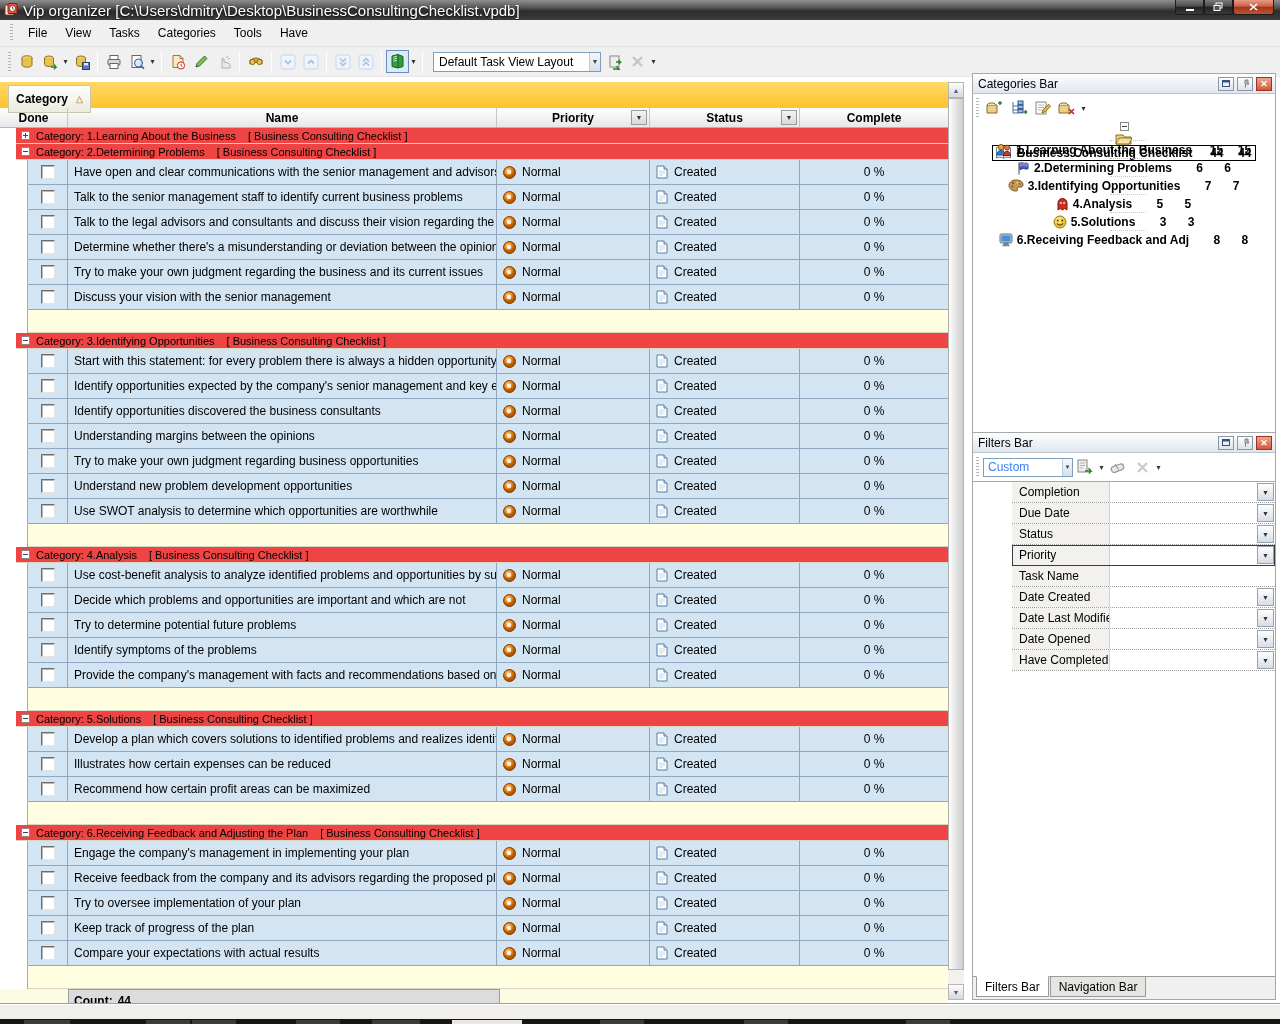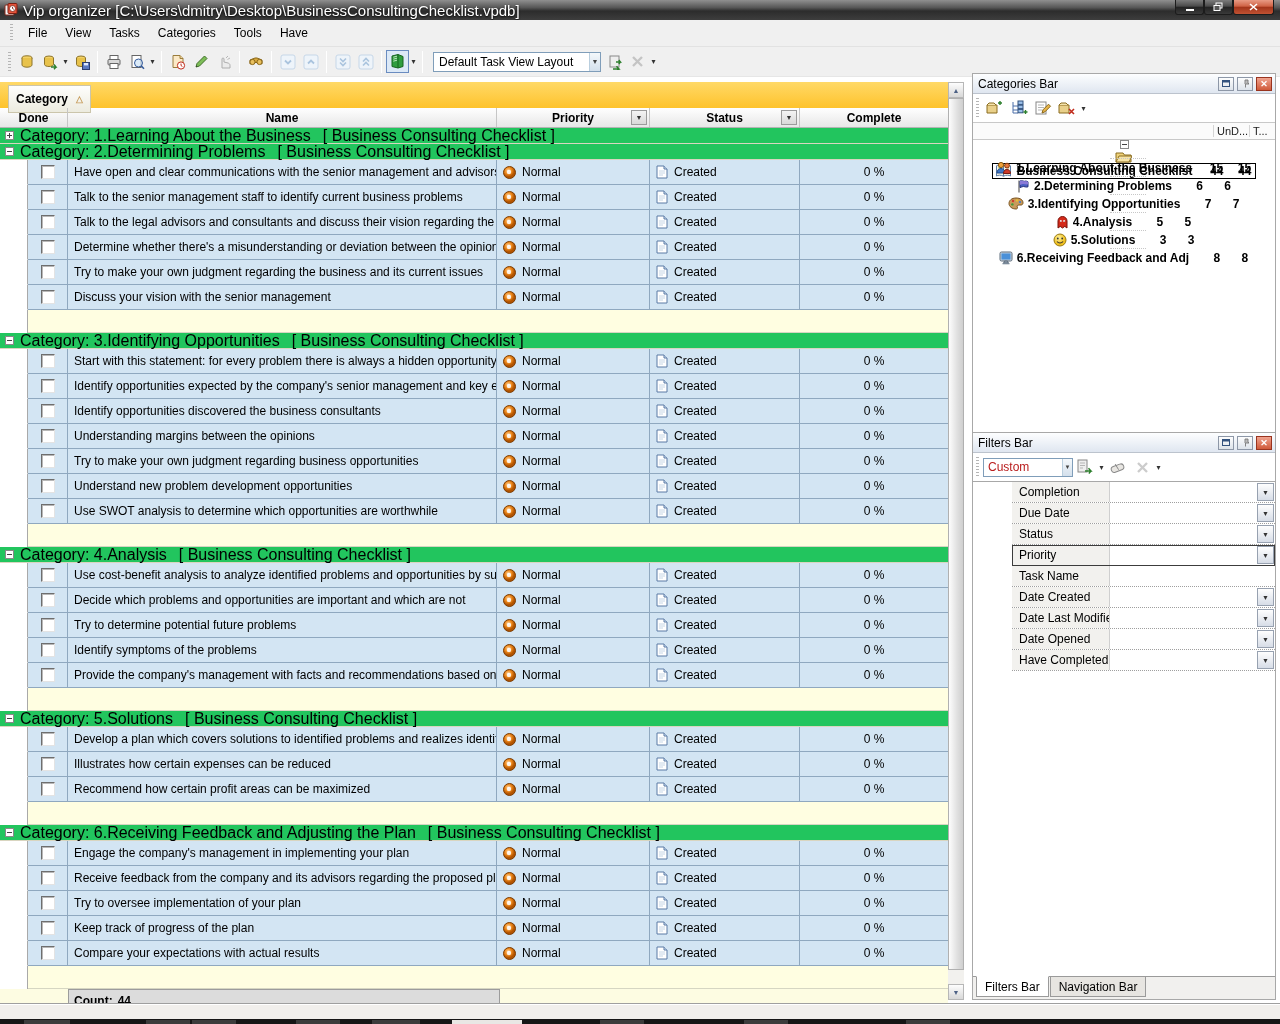--- a/index.html
+++ b/index.html
@@ -46,22 +46,22 @@
   .groupband { height:26px; background:linear-gradient(#ffd967, #fec32c); padding:3px 0 0 8px; }
   .chip { display:inline-flex; align-items:center; height:15px; padding:13px 7px;
     background:linear-gradient(#fefefc,#ecebdf); border:1px solid #cbc5ab; font-weight:bold; }
   .chip .tri { color:#c89f60; font-size:9px; margin-left:8px; }
   .colhdr { display:flex; height:20px; background:linear-gradient(#ffffff,#e7e7e7);
     border-bottom:1px solid #b4b4b4; font-weight:bold; }
   .colhdr .hcell { display:flex; align-items:center; justify-content:center; border-right:1px solid #c6c6c6; position:relative; }
   .hfilter { position:absolute; right:2px; top:2px; width:16px; height:15px; border:1px solid #9b9b9b;
     background:linear-gradient(#f4f4f4,#d9d9d9); font-size:7px; color:#333;
     display:flex; align-items:center; justify-content:center; }
-  .cat-row { height:16px; background:#22c55e; border-bottom:1px solid #d9d5c0; display:flex;
-    align-items:center; font-size:16px; }
+  .cat-row { height:16px; background:#ef4444; border-bottom:1px solid #d9d5c0; display:flex;
+    align-items:center; font-size:11px;margin-left:16px; }
   .expander { width:9px; height:9px; background:#fff; border:1px solid #898989; margin:0 6px 0 5px;
     position:relative; flex:none; }
   .expander::before { content:""; position:absolute; left:1px; right:1px; top:3px; height:1px; background:#444; }
   .expander.plus::after { content:""; position:absolute; top:1px; bottom:1px; left:3px; width:1px; background:#444; }
   .cat-suffix { margin-left:12px; }
   .task-row { display:flex; height:25px; }
   .tcell { background:#d3e5f3; border-bottom:1px solid #8fa8bf; border-right:1px solid #8fa8bf;
     display:flex; align-items:center; }
   .cell-gutter { width:28px; background:#fff; border-right:1px solid #a9a9a9; border-bottom:1px solid #fff; flex:none; }
   .cell-done { width:40px; justify-content:center; flex:none; }
@@ -112,21 +112,21 @@
   .tree-content { flex:1; display:flex; align-items:center; height:18px; border:1px solid transparent; }
   .tree-content.sel { border-color:#000; background:#fff; }
   .tree-content .ticon { margin:0 4px 0 2px; flex:none; display:flex; }
   .tree-content .tlabel { flex:1; white-space:nowrap; overflow:hidden; }
   .tree-num { width:34px; text-align:right; padding-right:3px; flex:none; }
   .tree-num.n2 { width:28px; }
   .child-ind { width:36px; flex:none; border-top:1px dotted #c7c7c7; height:0; margin-left:8px; }
 
   
   .flt-combo { width:90px; height:19px; border:1px solid #7f9db9; background:#fff; display:flex; align-items:center; }
-  .flt-combo .val { flex:1; padding-left:4px; color:#b91c1c; overflow:hidden; white-space:nowrap; }
+  .flt-combo .val { flex:1; padding-left:4px; color:#3b82f6; overflow:hidden; white-space:nowrap; }
   .flt-combo .dd { width:10px; height:17px; background:linear-gradient(#f4f8fb,#d4e0ec); border-left:1px solid #b9cede;
     font-size:6px; color:#444; display:flex; align-items:center; justify-content:center; }
   .filter-rows { border-top:1px solid #a8a8a8; }
   .filter-row { height:21px; display:flex; align-items:stretch; border-bottom:1px dotted #9f9f9f; position:relative;margin-left:39px; }
   .filter-row.sel { outline:1px solid #3c3c3c; outline-offset:-1px; }
   .f-label { width:98px; background:#f2f1ee; border-right:1px solid #cfcfcf; display:flex; align-items:center;
     padding-left:7px; white-space:nowrap; overflow:hidden; flex:none; }
   .f-value { flex:1; background:#fff; }
   .f-dd { width:17px; margin:1px; border:1px solid #97a1b0; background:linear-gradient(#fefefe,#d7dde7);
     display:flex; align-items:center; justify-content:center; font-size:7px; color:#333; flex:none; }
@@ -1324,25 +1324,20 @@
         </span>
       <span class="pt-btn">
           <svg width="18" height="16" viewBox="0 0 18 16">
             <path d="M1 5 h10 v8 h-10 z" fill="#e9d08a" stroke="#8b6d20"></path>
             <path d="M1 5 l2 -2 h5 l2 2" fill="#f4e3ae" stroke="#8b6d20"></path>
             <path d="M11 9 l5 5 M16 9 l-5 5" stroke="#c02a1a" stroke-width="1.6"></path>
           </svg>
         </span>
       <span class="tb-caret">▾</span>
     </div>
-    <div class="tree-colhdr">
-      <span class="sp"></span>
-      <span class="nc">UnD...</span>
-      <span class="nc nc2">T...</span>
-    </div>
     <div id="cat-tree">
         <div class="tree-row">
           <span class="tree-exp"></span>
           <span class="ticon" style="display:flex;margin-right:2px;">
             <svg width="17" height="14" viewBox="0 0 17 14">
               <path d="M1 4 h7 l1.5 2 h6.5 v7 h-15 z" fill="#efd27a" stroke="#8b6d20"></path>
               <path d="M1 13 l3-6 h13 l-3 6 z" fill="#f7e4a6" stroke="#8b6d20"></path>
             </svg>
           </span>
           <div class="tree-content sel">

